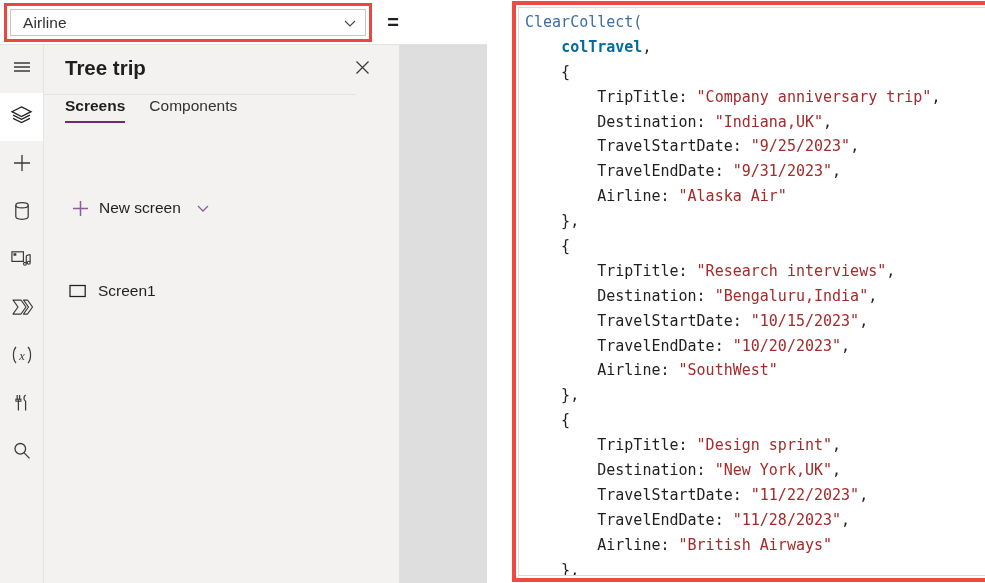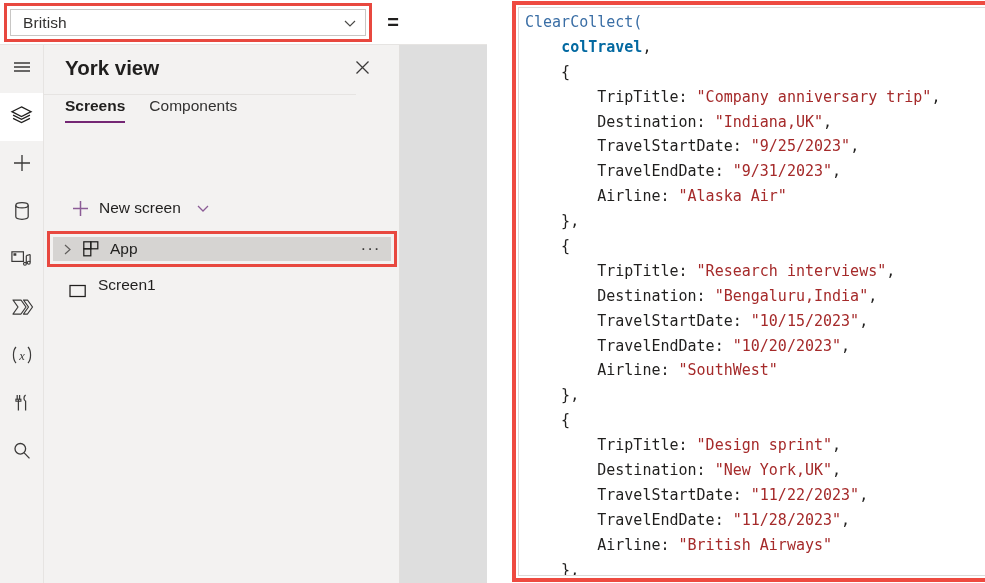--- a/index.html
+++ b/index.html
@@ -62,21 +62,21 @@
   .app-hl{position:absolute;left:47px;top:231px;width:350px;height:36px;
     border:3px solid #e8483f;box-sizing:border-box;}
   .app-row{position:absolute;left:3px;top:3px;right:3px;bottom:3px;background:#d6d4d2;
     display:flex;align-items:center;}
   .row-chev{width:22px;display:flex;align-items:center;justify-content:center;margin-left:3px;}
   .row-ico{width:26px;display:flex;align-items:center;justify-content:center;}
   .row-label{font-size:15.5px;color:#201f1e;margin-left:6px;flex:1;}
   .row-ellipsis{width:40px;text-align:center;font-size:17px;color:#3b3a39;letter-spacing:2px;
     position:relative;top:-4px;}
 
-  .screen-row{position:absolute;left:63px;top:276px;width:330px;height:30px;display:flex;}
+  .screen-row{position:absolute;left:63px;top:276px;width:330px;height:30px;display:flex;align-items:center;}
   .sr-ico{width:30px;display:flex;align-items:center;justify-content:center;}
   .sr-label{font-size:15.5px;color:#201f1e;margin-left:5px;}
 
   
   .canvas{position:absolute;left:400px;top:45px;width:87px;height:538px;background:#dedede;}
   .canvas-top{position:absolute;left:400px;top:0px;width:87px;height:45px;background:#ffffff;}
   .canvas-top-line{position:absolute;left:400px;top:44px;width:87px;height:1px;background:#e6e4e2;}
 
   
   .formula-hl{position:absolute;left:487px;top:1px;width:496px;height:581px;
@@ -94,21 +94,21 @@
   .k-p{color:#201f1e;}
 </style>
 </head>
 <body>
 
 <div id="app">
 
   <div class="topbar">
     <div class="prop-wrap">
       <div class="prop-inner">
-        <span class="prop-label">British</span>
+        <span class="prop-label">Airline</span>
         <span class="prop-chev">
           <svg width="14" height="14" viewBox="0 0 14 14">
               <path d="M2 5 L7 10 L12 5" fill="none" stroke="#4b4a48" stroke-width="1.2"></path>
             </svg>
         </span>
       </div>
     </div>
     <div class="equals">=</div>
     <div class="fxbtn">
       <span class="fx-glyph">fx</span>
@@ -209,21 +209,21 @@
           <circle cx="9.3" cy="8.8" r="5.3" fill="none" stroke="#3b3a39" stroke-width="1.3"></circle>
           <path d="M13.2 12.9 L18.5 18.4" stroke="#3b3a39" stroke-width="1.3" fill="none"></path>
         </svg>
       </span>
     </div>
   </div>
 
   <div class="tree">
 
     <div class="tree-header">
-      <div class="tree-title">York view</div>
+      <div class="tree-title">Tree trip</div>
       <div class="tree-close">
         <span>
           <svg width="17" height="17" viewBox="0 0 17 17">
             <path d="M2.5 2.5 L14.5 14.5 M14.5 2.5 L2.5 14.5" stroke="#3b3a39" stroke-width="1.25" fill="none"></path>
           </svg>
         </span>
       </div>
     </div>
 
     <div class="tabs">
@@ -242,38 +242,20 @@
       </svg>
     </span>
     <span class="ns-label">New screen</span>
     <span class="ns-chev">
       <svg width="14" height="14" viewBox="0 0 14 14">
           <path d="M2 5 L7 10 L12 5" fill="none" stroke="#8b5c96" stroke-width="1.25"></path>
         </svg>
     </span>
   </div>
 
-  <div class="app-hl">
-    <div class="app-row">
-      <span class="row-chev">
-        <svg width="13" height="13" viewBox="0 0 13 13">
-            <path d="M4 2 L9 6.5 L4 11" fill="none" stroke="#605e5c" stroke-width="1.2"></path>
-          </svg>
-      </span>
-      <span class="row-ico">
-        <svg width="19" height="19" viewBox="0 0 19 19">
-          <rect x="1.8" y="1.8" width="7" height="7" fill="none" stroke="#201f1e" stroke-width="1.25"></rect>
-          <rect x="8.8" y="1.8" width="7" height="7" fill="none" stroke="#201f1e" stroke-width="1.25"></rect>
-          <rect x="1.8" y="8.8" width="7" height="7" fill="none" stroke="#201f1e" stroke-width="1.25"></rect>
-        </svg>
-      </span>
-      <span class="row-label">App</span>
-      <span class="row-ellipsis">...</span>
-    </div>
-  </div>
 
   <div class="screen-row">
     <span class="sr-ico">
       <svg width="20" height="16" viewBox="0 0 20 16">
         <rect x="2" y="2.5" width="15.2" height="11" fill="none" stroke="#201f1e" stroke-width="1.25"></rect>
       </svg>
     </span>
     <span class="sr-label">Screen1</span>
   </div>
 

